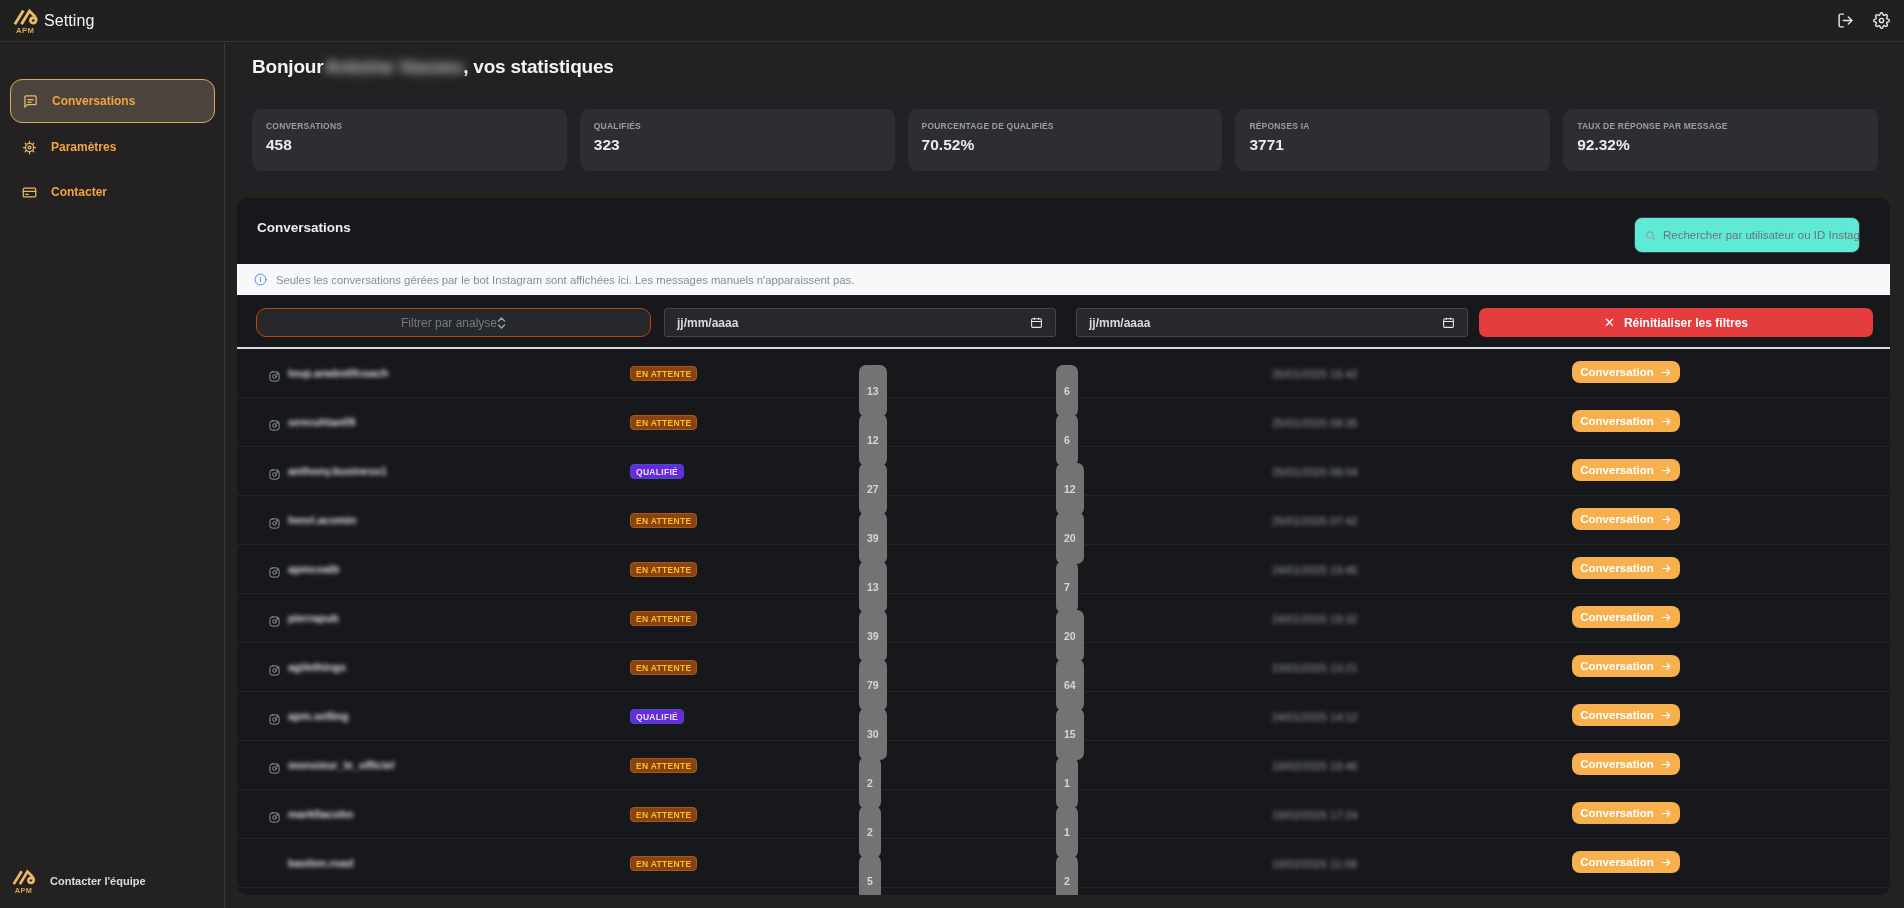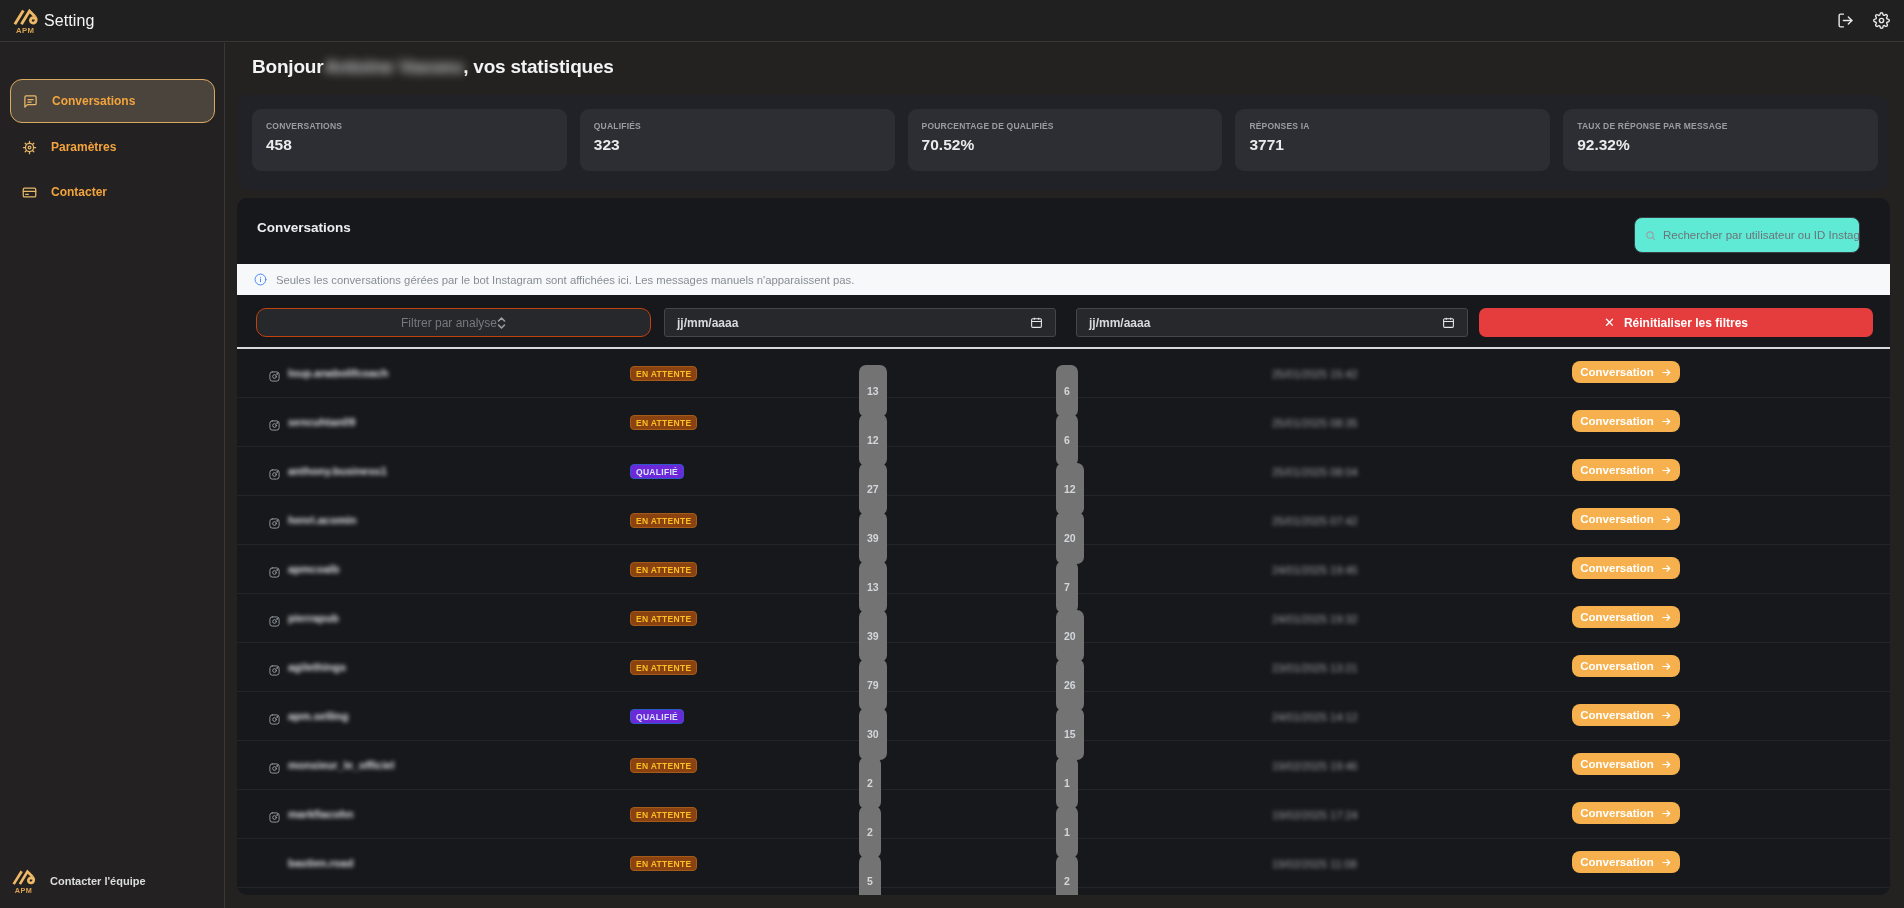--- a/index.html
+++ b/index.html
@@ -307,21 +307,21 @@
       </div>
       <div class="row">
         <span class="igicon"><svg viewBox="0 0 24 24" fill="none" stroke-width="2" stroke-linecap="round" stroke-linejoin="round">
               <rect x="2" y="2" width="20" height="20" rx="5"></rect>
               <circle cx="12" cy="12" r="4"></circle>
               <circle cx="17.5" cy="6.5" r="0.8" fill="#9aa0a6"></circle>
             </svg></span>
         <span class="uname">agilethings</span>
         <span class="badge b-wait">EN ATTENTE</span>
         <span class="pill p-msg">79</span>
-        <span class="pill p-rep">26</span>
+        <span class="pill p-rep">64</span>
         <span class="rdate">23/01/2025 13:21</span>
         <span class="cbtn">Conversation <svg viewBox="0 0 24 24" fill="none" stroke-width="2.4" stroke-linecap="round" stroke-linejoin="round">
               <path d="M4 12h15M13 6l6 6-6 6"></path>
             </svg></span>
       </div>
       <div class="row">
         <span class="igicon"><svg viewBox="0 0 24 24" fill="none" stroke-width="2" stroke-linecap="round" stroke-linejoin="round">
               <rect x="2" y="2" width="20" height="20" rx="5"></rect>
               <circle cx="12" cy="12" r="4"></circle>
               <circle cx="17.5" cy="6.5" r="0.8" fill="#9aa0a6"></circle>

